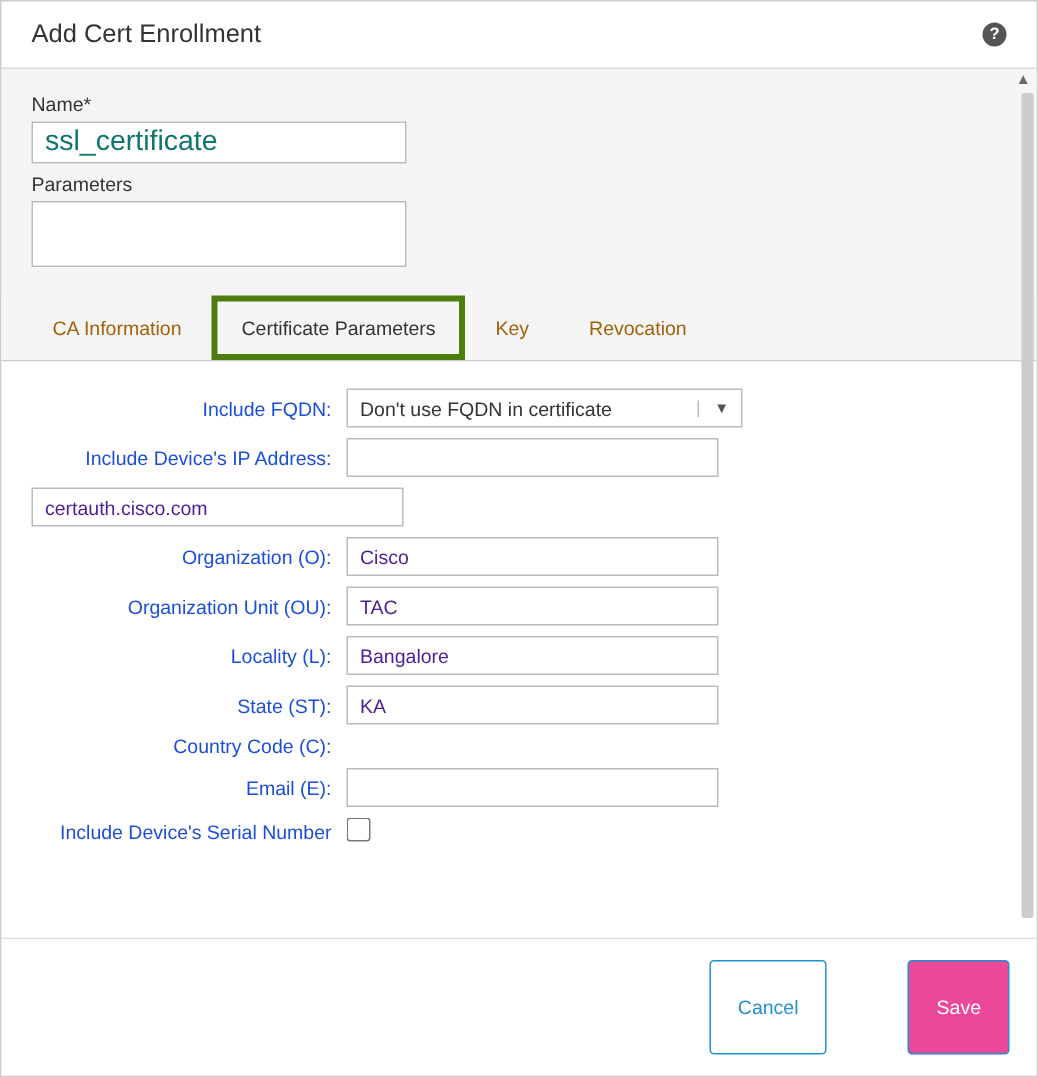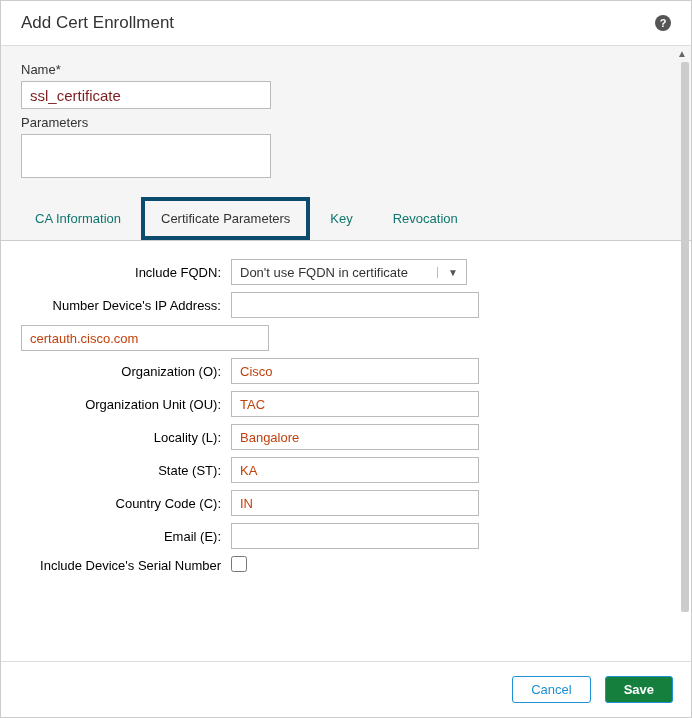--- a/index.html
+++ b/index.html
@@ -69,22 +69,22 @@
     color: #333;
     margin-bottom: 4px;
     margin-top: 6px;
   }
   .text-input {
     width: 250px;
     height: 28px;
     border: 1px solid #bbb;
     background: #fff;
     padding: 4px 8px;
-    font-size: 15px;
-    color: #7f1d1d;
+    font-size: 19px;
+    color: #0f766e;
   }
   .textarea-input {
     width: 250px;
     height: 44px;
     border: 1px solid #bbb;
     background: #fff;
     padding: 4px 8px;
     font-size: 13px;
     color: #333;
     resize: none;
@@ -92,57 +92,57 @@
   .tabs {
     display: flex;
     gap: 0;
     padding: 0 14px;
     border-bottom: 1px solid #ccc;
     background: #f5f5f5;
   }
   .tab {
     padding: 10px 16px;
     font-size: 13px;
-    color: #0f766e;
+    color: #a16207;
     cursor: pointer;
     border: 4px solid transparent;
   }
   .tab.active {
-    border: 4px solid #0c4a6e;
+    border: 4px solid #4d7c0f;
     background: #f5f5f5;
     color: #333;
   }
   .tab-content {
     background: #fff;
     flex: 1;
     padding: 18px 20px 10px 20px;
   }
   .form-row {
     display: flex;
     align-items: center;
     margin-bottom: 7px;
   }
   .form-row .lbl {
     width: 210px;
     text-align: right;
     padding-right: 10px;
     font-size: 13px;
-    color: #000000;
+    color: #1d4ed8;
   }
   .form-row .ctl input[type=text] {
     width: 248px;
     height: 26px;
     border: 1px solid #bbb;
     background: #fff;
     padding: 3px 8px;
     font-size: 13px;
-    color: #c2410c;
+    color: #4c1d95;
   }
   .form-row .ctl .select {
-    width: 236px;
+    width: 264px;
     height: 26px;
     border: 1px solid #bbb;
     background: #fff;
     padding: 3px 8px;
     font-size: 13px;
     color: #333;
     display: flex;
     align-items: center;
     justify-content: space-between;
     cursor: pointer;
@@ -160,35 +160,36 @@
   }
   .footer {
     border-top: 1px solid #ddd;
     padding: 14px 18px;
     display: flex;
     justify-content: flex-end;
     gap: 14px;
     background: #fff;
   }
   .btn {
-    padding: 5px 18px;
+    padding: 23px 18px;
     font-size: 13px;
     border-radius: 3px;
     cursor: pointer;
+    margin-left: 40px;
   }
   .btn-cancel {
     background: #fff;
     color: #1e90d4;
     border: 1px solid #1e90d4;
   }
   .btn-save {
-    background: #15803d;
+    background: #ec4899;
     color: #fff;
     border: 1px solid #1e90d4;
-    font-weight: bold;
+    font-weight: normal;
   }
 </style>
 </head>
 <body>
 
 <div class="dialog">
 
   <div class="dialog-header">
     <span>Add Cert Enrollment</span>
     <span class="help-icon">?</span>
@@ -218,21 +219,21 @@
         <div class="lbl">Include FQDN:</div>
         <div class="ctl">
           <div class="select">
             <span>Don't use FQDN in certificate</span>
             <span class="caret">▼</span>
           </div>
         </div>
       </div>
 
       <div class="form-row">
-        <div class="lbl">Number Device's IP Address:</div>
+        <div class="lbl">Include Device's IP Address:</div>
         <div class="ctl"><input type="text" value="" style=""></div>
       </div>
 
       <div class="form-row">
         <div class="ctl"><input type="text" value="certauth.cisco.com" style=""></div>
       </div>
 
       <div class="form-row">
         <div class="lbl">Organization (O):</div>
         <div class="ctl"><input type="text" value="Cisco" style=""></div>
@@ -248,21 +249,20 @@
         <div class="ctl"><input type="text" value="Bangalore" style=""></div>
       </div>
 
       <div class="form-row">
         <div class="lbl">State (ST):</div>
         <div class="ctl"><input type="text" value="KA" style=""></div>
       </div>
 
       <div class="form-row">
         <div class="lbl">Country Code (C):</div>
-        <div class="ctl"><input type="text" value="IN" style=""></div>
       </div>
 
       <div class="form-row">
         <div class="lbl">Email (E):</div>
         <div class="ctl"><input type="text" value="" style=""></div>
       </div>
 
       <div class="form-row">
         <div class="lbl">Include Device's Serial Number</div>
         <div class="ctl"><input type="checkbox" style=""></div>

